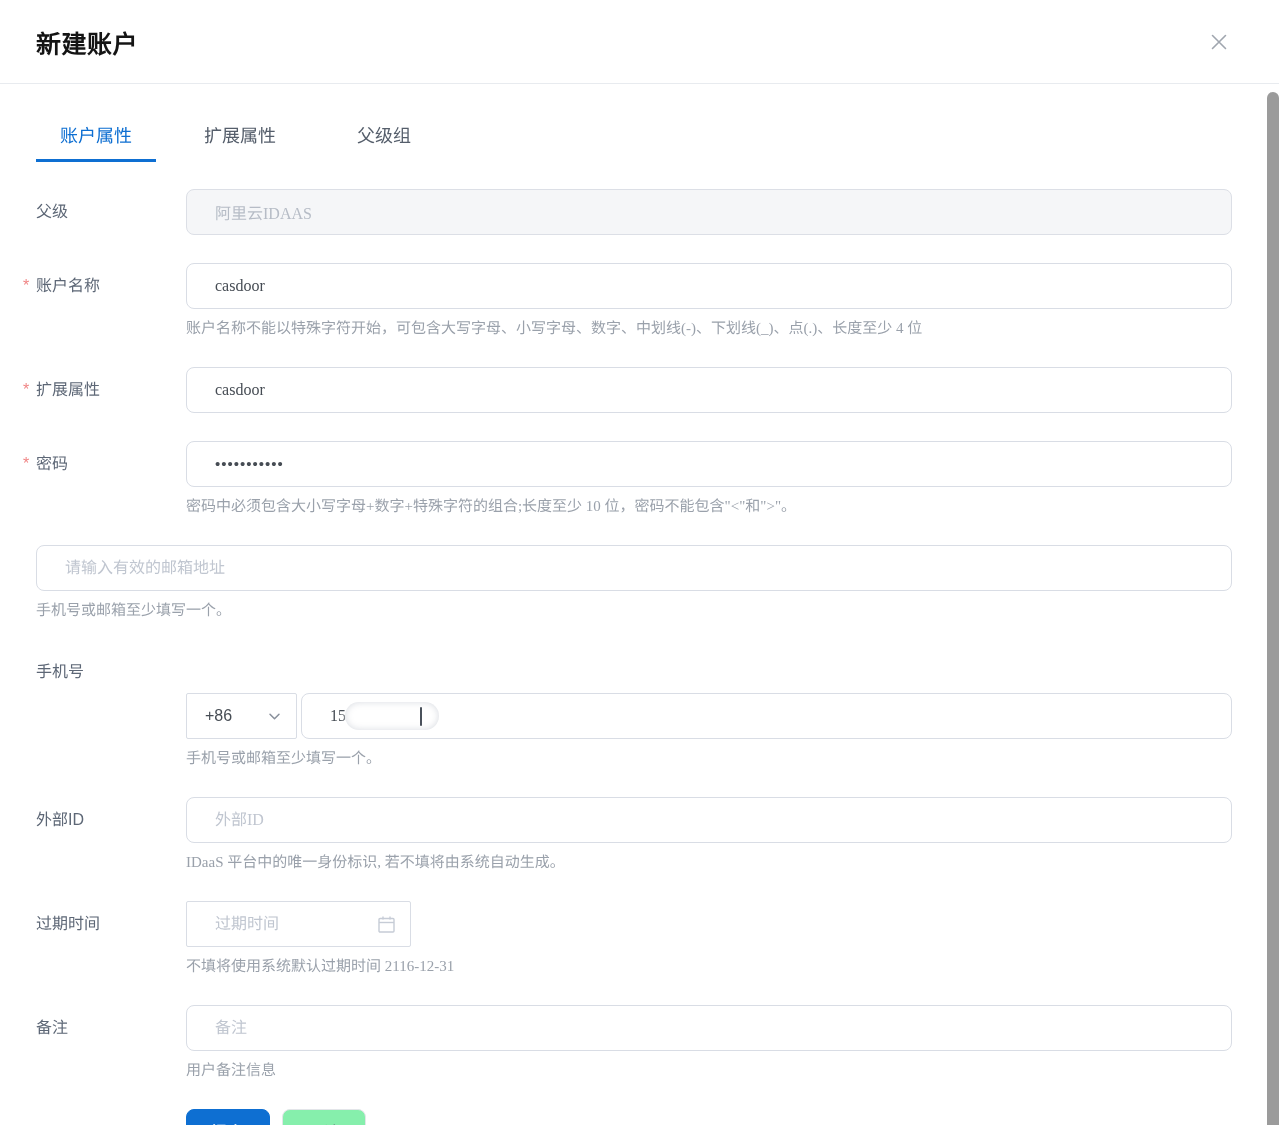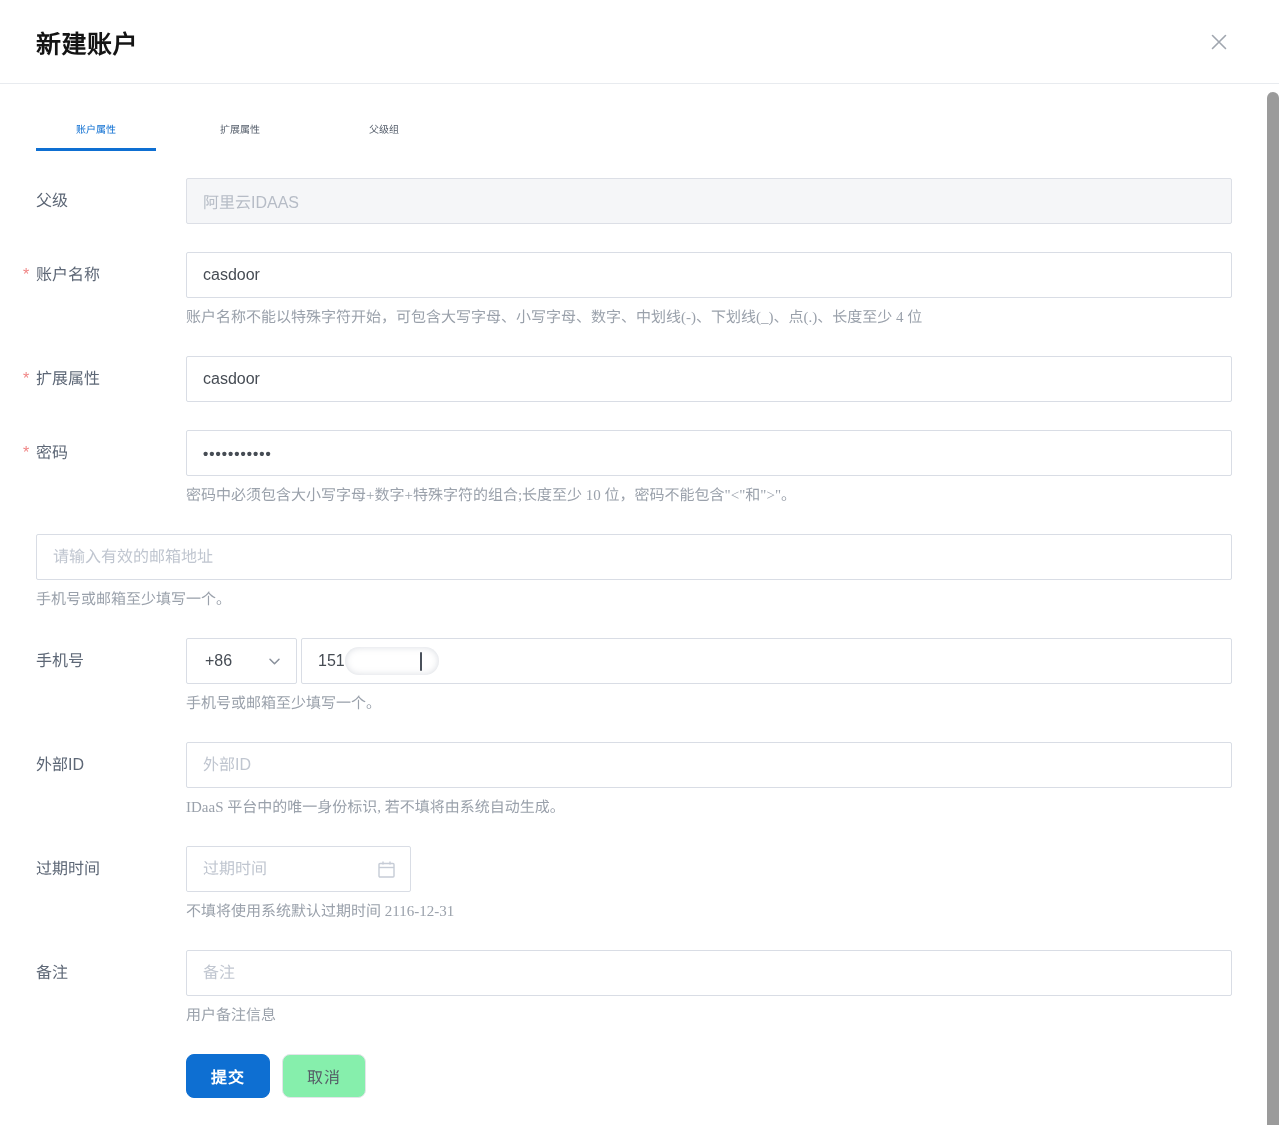--- a/index.html
+++ b/index.html
@@ -37,49 +37,49 @@
   }
   .close-btn{
     background:none;border:none;cursor:pointer;line-height:0;padding:2px;
   }
   
   .content{padding:0 47px 0 36px;}
   .tabs{
     display:flex;gap:24px;margin-top:37px;margin-bottom:27px;
   }
   .tab{
-    width:120px;text-align:center;font-size:10px;color:var(--tab-inactive);
+    width:120px;text-align:center;font-size:18px;color:var(--tab-inactive);
     padding-bottom:12px;border-bottom:3px solid transparent;cursor:pointer;
   }
   .tab.active{color:var(--accent);border-bottom-color:var(--accent);}
   
   .form-row{display:flex;margin-bottom:28px;}
   .label{
     width:150px;flex:0 0 150px;padding-top:12px;position:relative;
     font-size:16px;color:var(--label);line-height:22px;
   }
   .star{
     position:absolute;left:-13px;top:15px;color:var(--required);
     font-size:16px;line-height:16px;
   }
   .control{flex:1;min-width:0;position:relative;}
   .input{
-    width:100%;height:46px;border:1px solid var(--border);border-radius:2px;
-    padding:0 16px;font-size:16px;color:var(--input-text);background:#fff;
-    font-family:Liberation Sans, sans-serif;outline:none;
+    width:100%;height:46px;border:1px solid var(--border);border-radius:8px;
+    padding:0 28px;font-size:16px;color:var(--input-text);background:#fff;
+    font-family:Liberation Serif, serif;outline:none;
   }
   .input::placeholder{color:var(--placeholder);opacity:1;}
   .input:disabled{
     background:var(--disabled-bg);color:var(--disabled-text);
     border-color:#dcdfe6;
   }
   .input.password{letter-spacing:1px;font-size:15px;font-weight:700;}
   .hint{margin-top:9px;font-size:15px;line-height:21px;color:var(--hint);font-family:Liberation Serif, serif;}
   
-  .phone-group{display:flex;gap:4px;}
+  .phone-group{display:flex;gap:4px;margin-top:44px;}
   .select{
     flex:0 0 111px;height:46px;border:1px solid var(--border);border-radius:2px;
     display:flex;align-items:center;justify-content:space-between;
     padding:0 14px 0 18px;cursor:pointer;background:#fff;
     font-size:16px;color:var(--input-text);
   }
   .phone-input-wrap{flex:1;position:relative;}
   .redaction{
     position:absolute;left:44px;top:9px;width:94px;height:28px;
     border-radius:14px;background:#ffffff;

